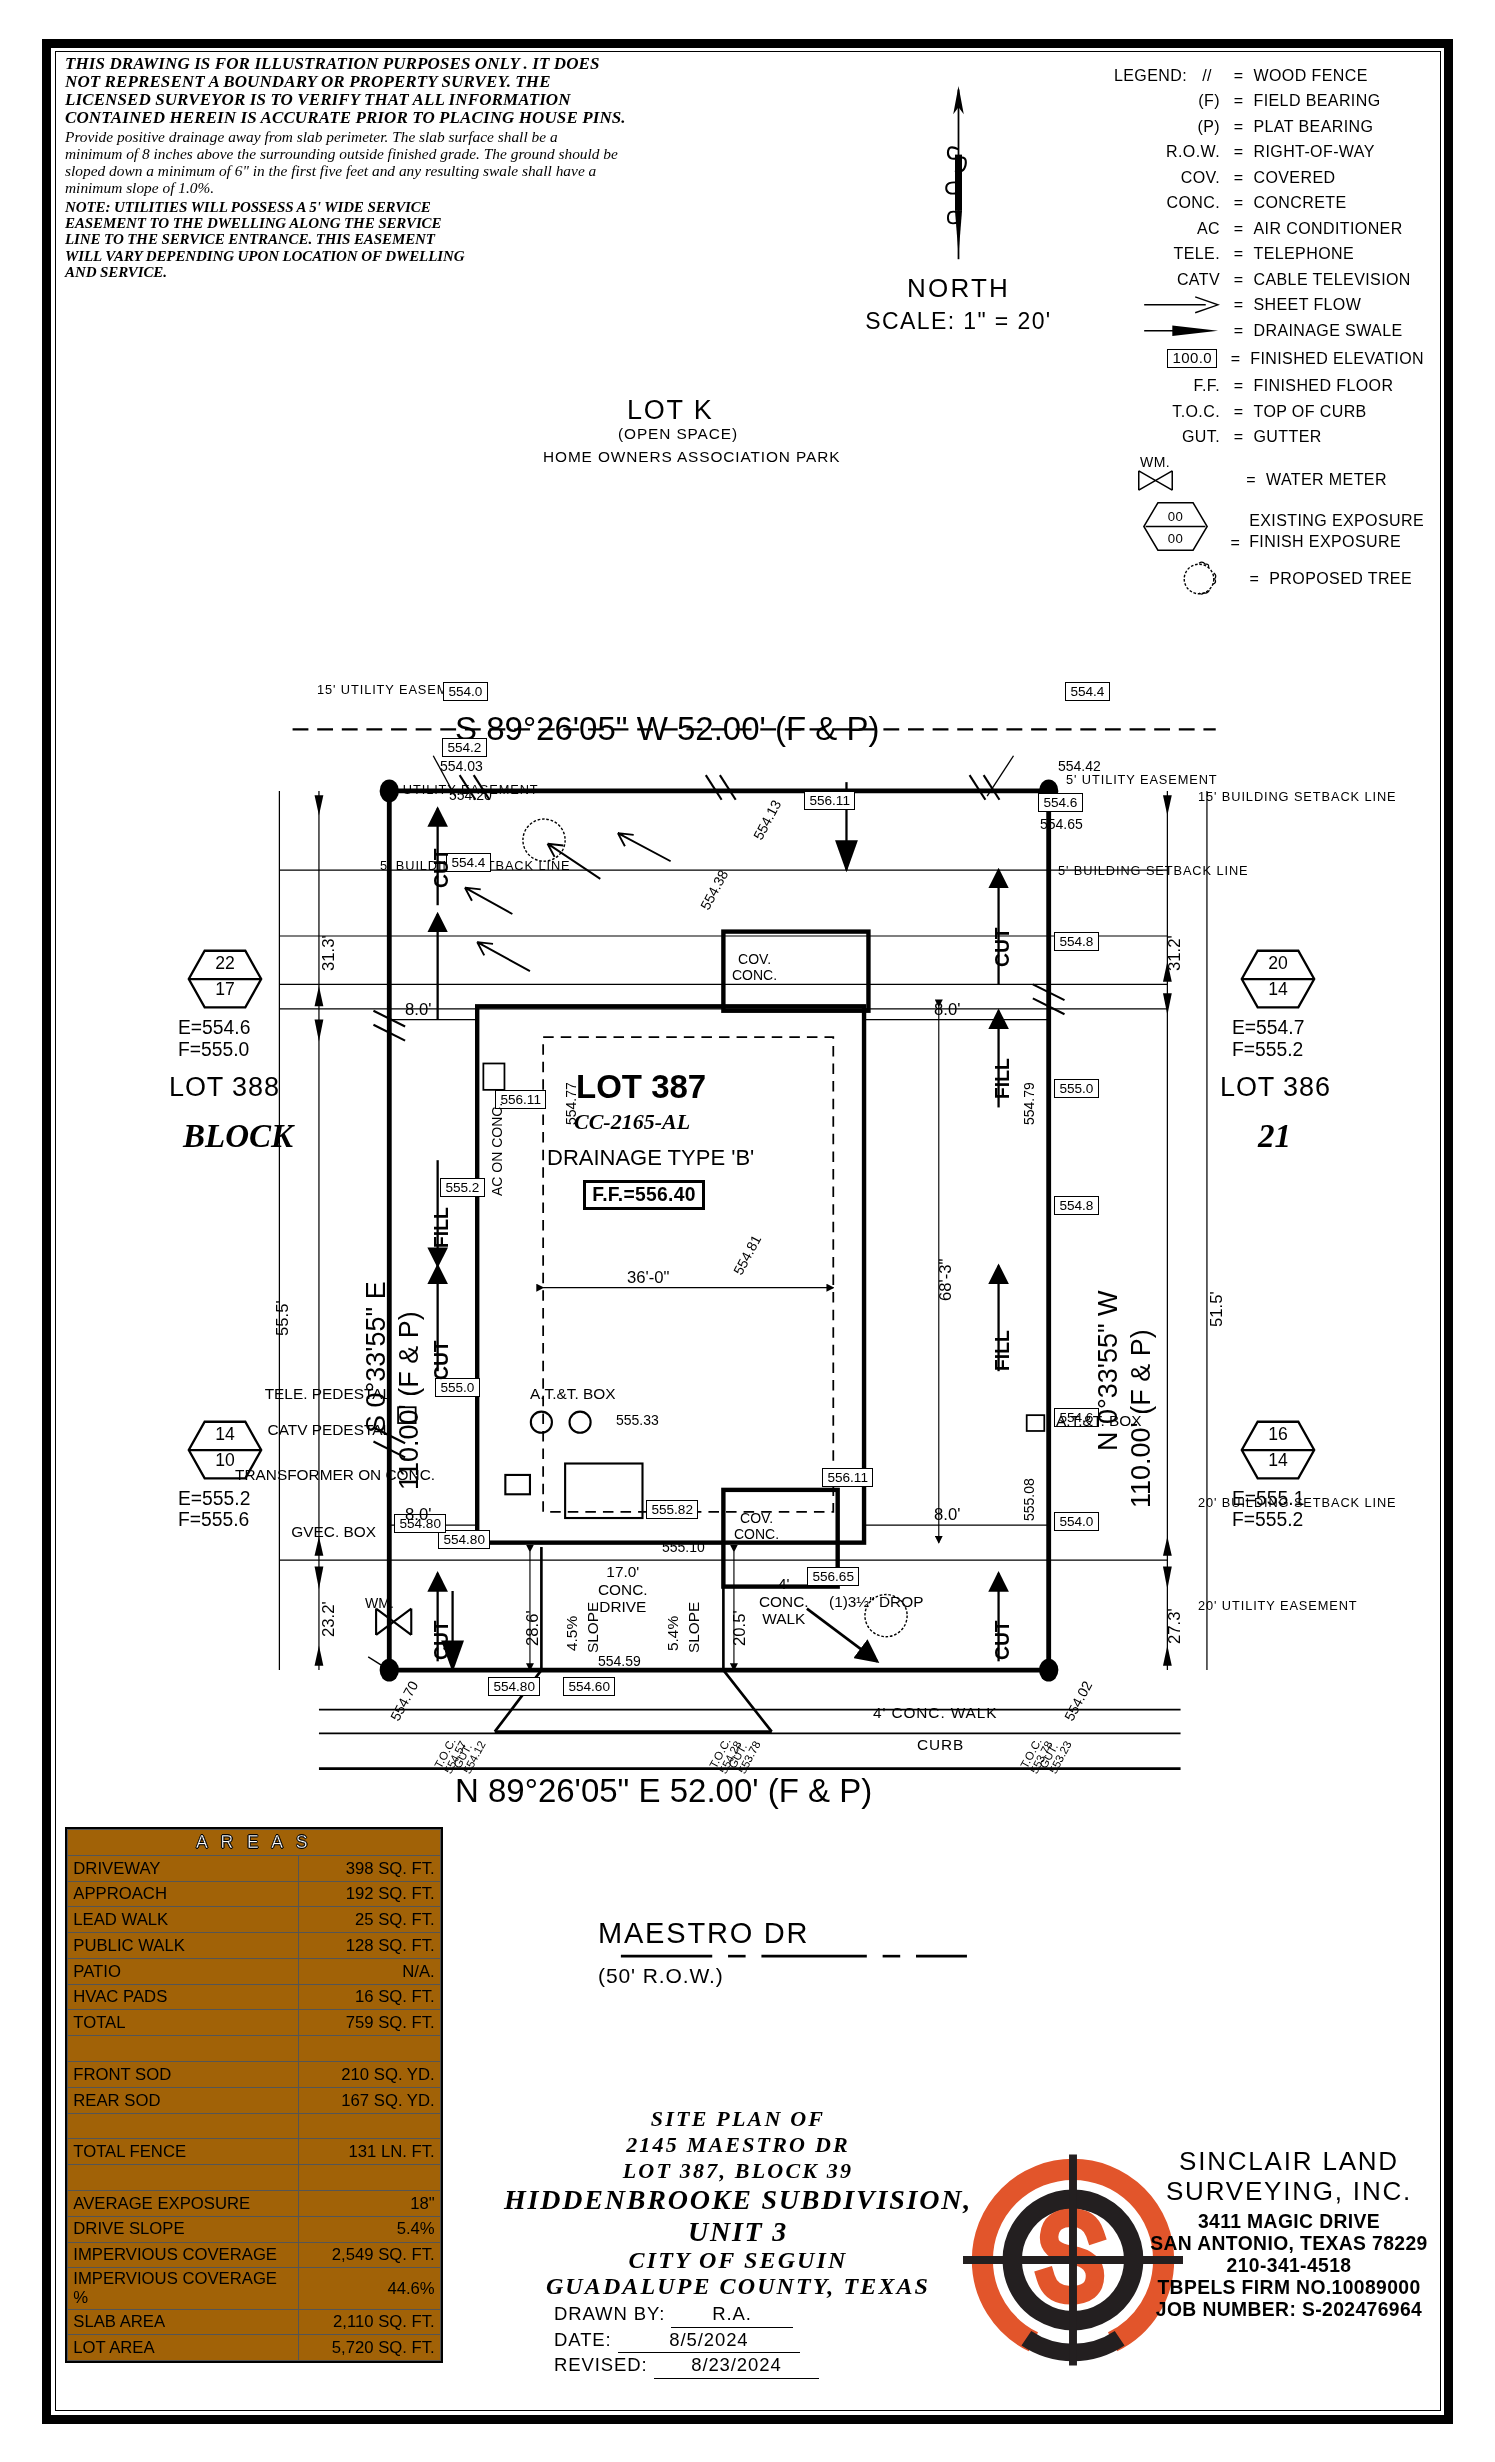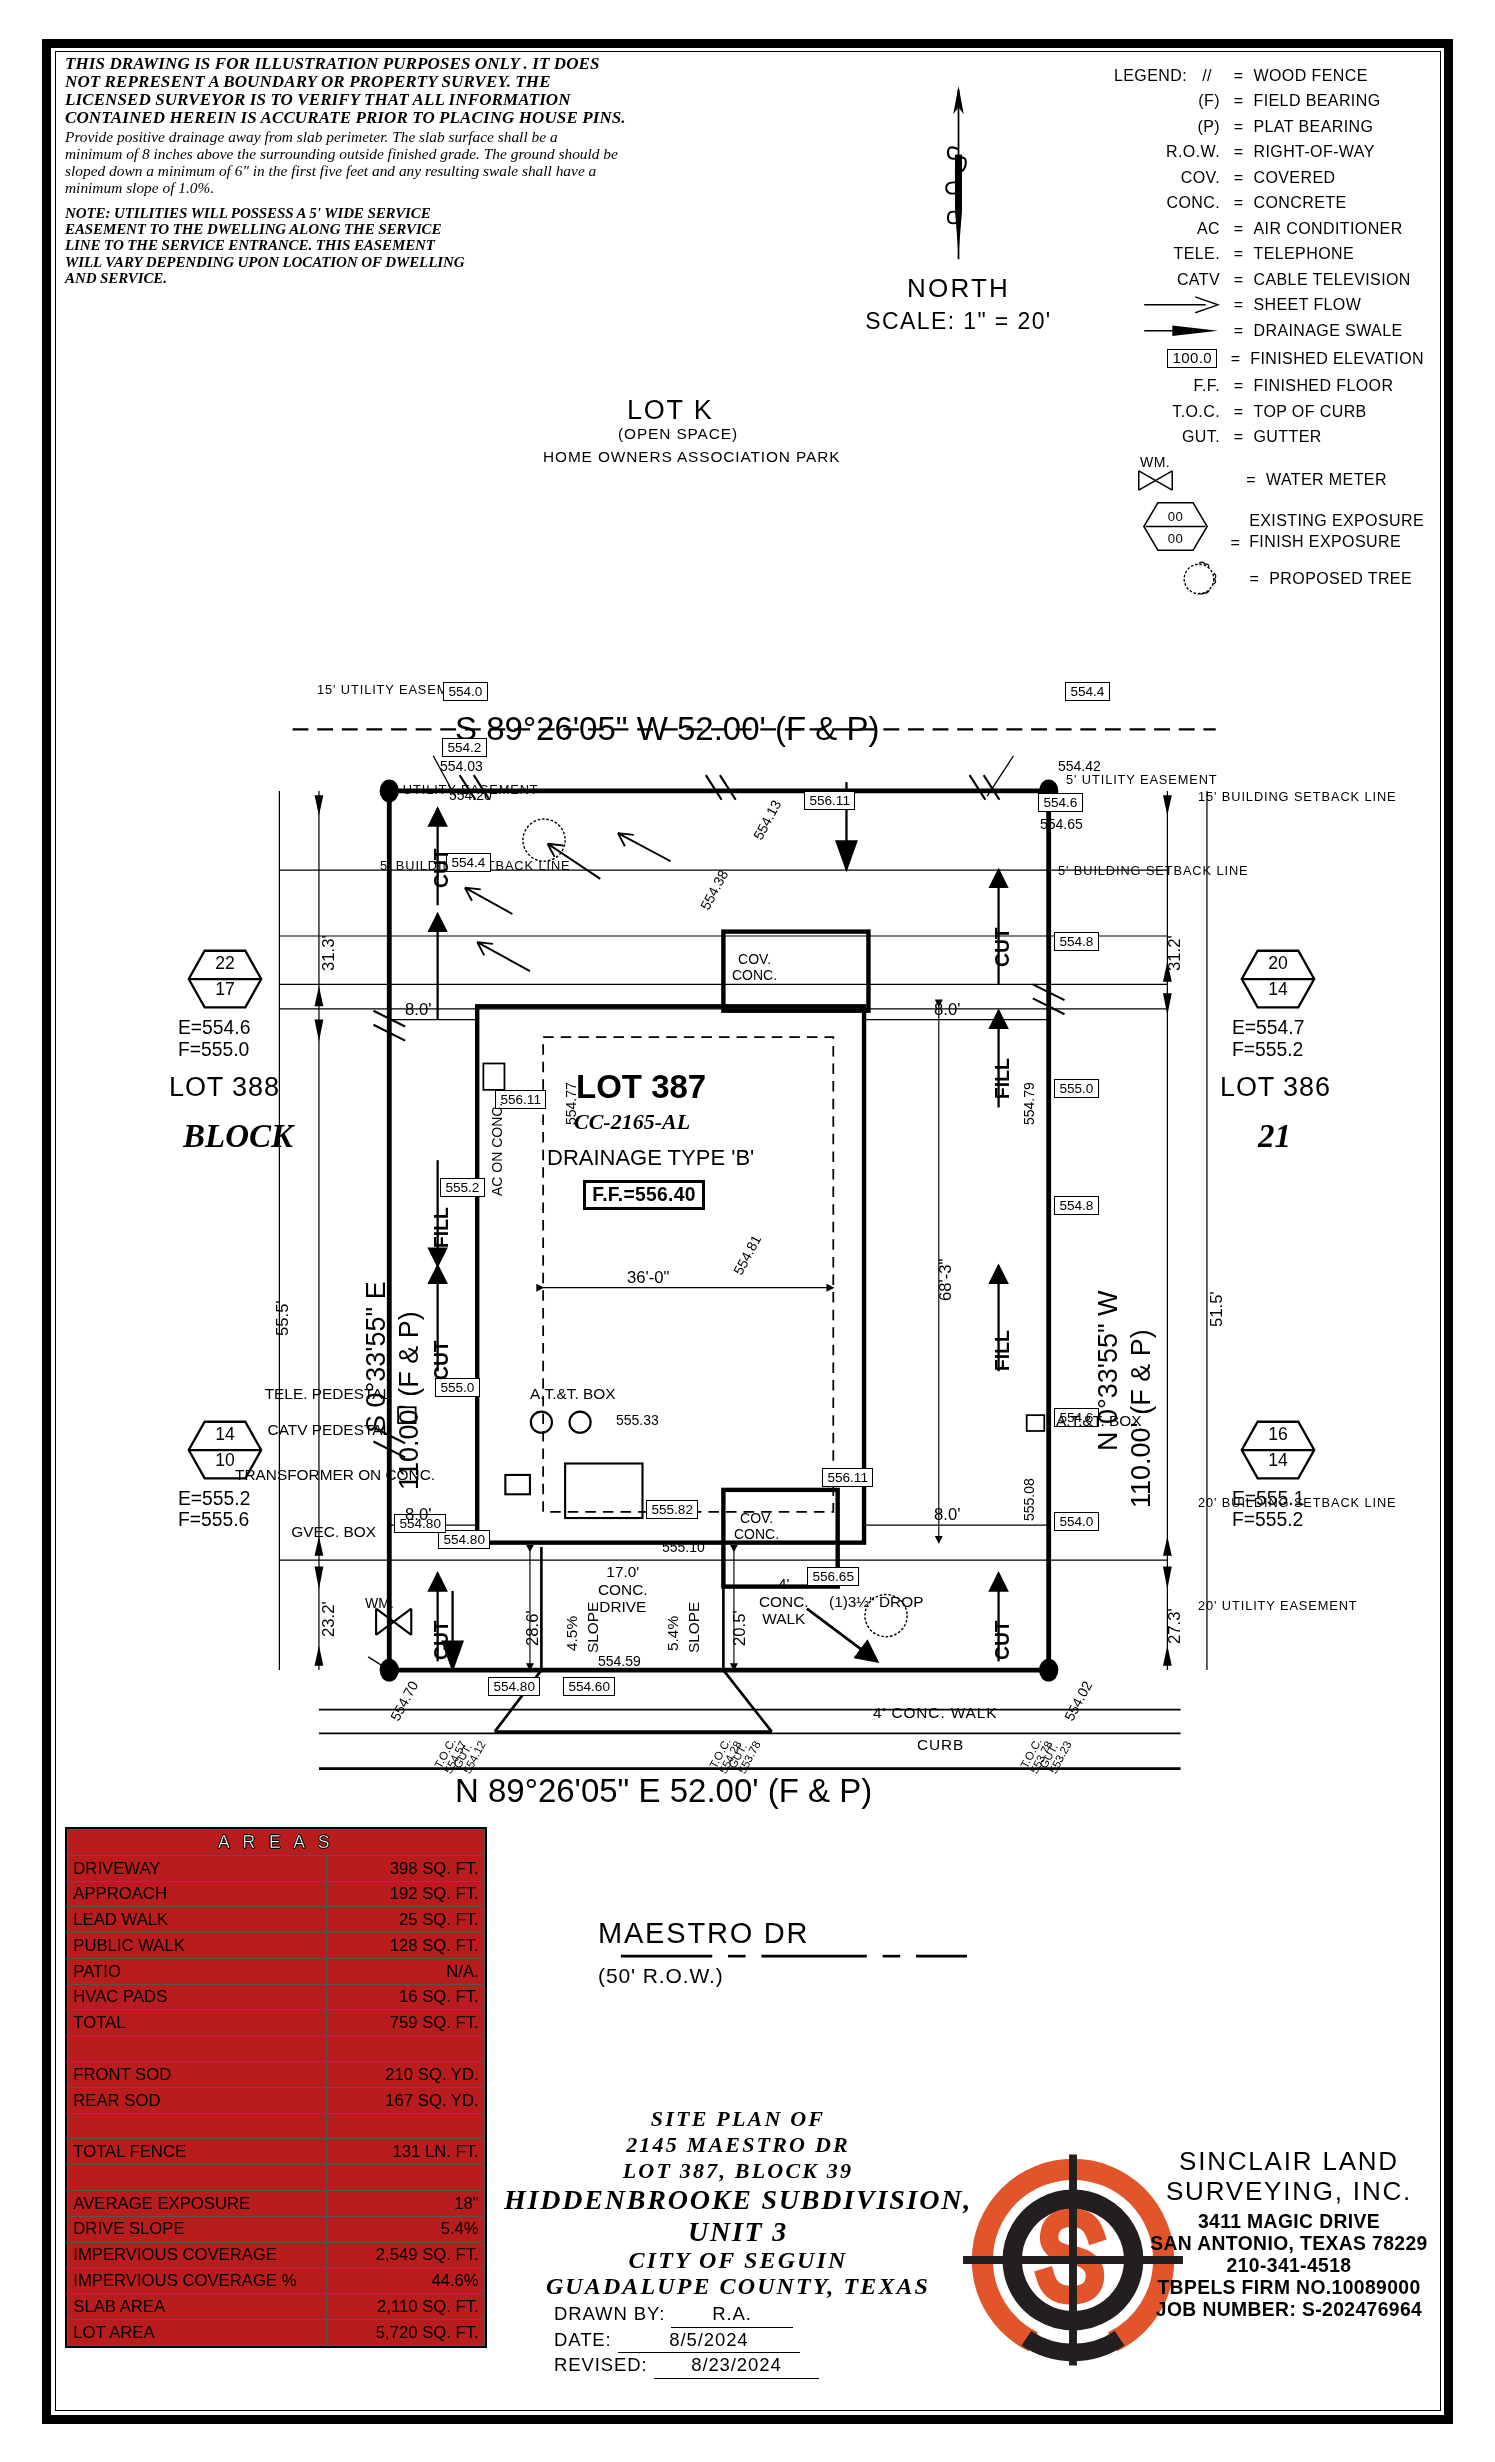--- a/index.html
+++ b/index.html
@@ -45,21 +45,21 @@
   .elevbox{position:absolute;border:1.5px solid #000;background:#fff;padding:0.9px 4.4px;font-size:13.6px;line-height:15px;white-space:nowrap;}
   .ffbox{position:absolute;border:3.1px solid #000;background:#fff;padding:0.9px 6.2px;font-weight:bold;font-size:19.3px;white-space:nowrap;letter-spacing:0.3px;}
   .hexmk{position:absolute;width:76px;height:60px;}
   .hexmk .hx{position:absolute;inset:0;}
   .hexmk .t,.hexmk .b{position:absolute;left:0;width:76px;text-align:center;font-size:17.6px;}
   .hexmk .t{top:3.5px;} .hexmk .b{top:30px;}
 
   .vrot{transform-origin:0 0;position:absolute;white-space:nowrap;}
 
   
-  #areas{left:65px;top:1827px;width:422px;border:2.2px solid #000;box-sizing:border-box;background:#b91c1c;}
+  #areas{left:65px;top:1827px;width:378px;border:2.2px solid #000;box-sizing:border-box;background:#a16207;}
   #areas table{border-collapse:collapse;width:100%;}
   #areas td{border:1.1px solid #555;font-size:16.7px;padding:0.9px 5.3px;height:23px;line-height:19.3px;}
   #areas td.lbl{text-align:left;width:62%;}
   #areas td.val{text-align:right;}
   #areas td.hd{text-align:center;font-size:17.6px;letter-spacing:4.4px;border-bottom:1.1px solid #555;-webkit-text-stroke:0.4px #000;color:#fff;text-shadow:
       -0.9px 0 #000,0.9px 0 #000,0 -0.9px #000,0 0.9px #000;}
   #areas tr.blank td{height:23px;}
 
   
   #title{left:492px;top:2106px;width:492px;text-align:center;}
@@ -85,21 +85,21 @@
 
   <div class="abs" id="notes">
     <div class="ln">THIS DRAWING IS FOR ILLUSTRATION PURPOSES ONLY . IT DOES</div>
     <div class="ln">NOT REPRESENT A BOUNDARY OR PROPERTY SURVEY. THE</div>
     <div class="ln">LICENSED SURVEYOR IS TO VERIFY THAT ALL INFORMATION</div>
     <div class="ln">CONTAINED HEREIN IS ACCURATE PRIOR TO PLACING HOUSE PINS.</div>
     <div class="sm" style="margin-top:0.9px">Provide positive drainage away from slab perimeter. The slab surface shall be a</div>
     <div class="sm">minimum of 8 inches above the surrounding outside finished grade. The ground should be</div>
     <div class="sm">sloped down a minimum of 6" in the first five feet and any resulting swale shall have a</div>
     <div class="sm">minimum slope of 1.0%.</div>
-    <div class="note" style="margin-top:9px">NOTE: UTILITIES WILL POSSESS A 5' WIDE SERVICE</div>
+    <div class="note" style="margin-top:3px">NOTE: UTILITIES WILL POSSESS A 5' WIDE SERVICE</div>
     <div class="note">EASEMENT TO THE DWELLING ALONG THE SERVICE</div>
     <div class="note">LINE TO THE SERVICE ENTRANCE. THIS EASEMENT</div>
     <div class="note">WILL VARY DEPENDING UPON LOCATION OF DWELLING</div>
     <div class="note">AND SERVICE.</div>
   </div>
 
   <div class="abs" id="legend">
 
     <div class="lgrow">
       <div class="lgsym" style="width:97px;">LEGEND:</div>

